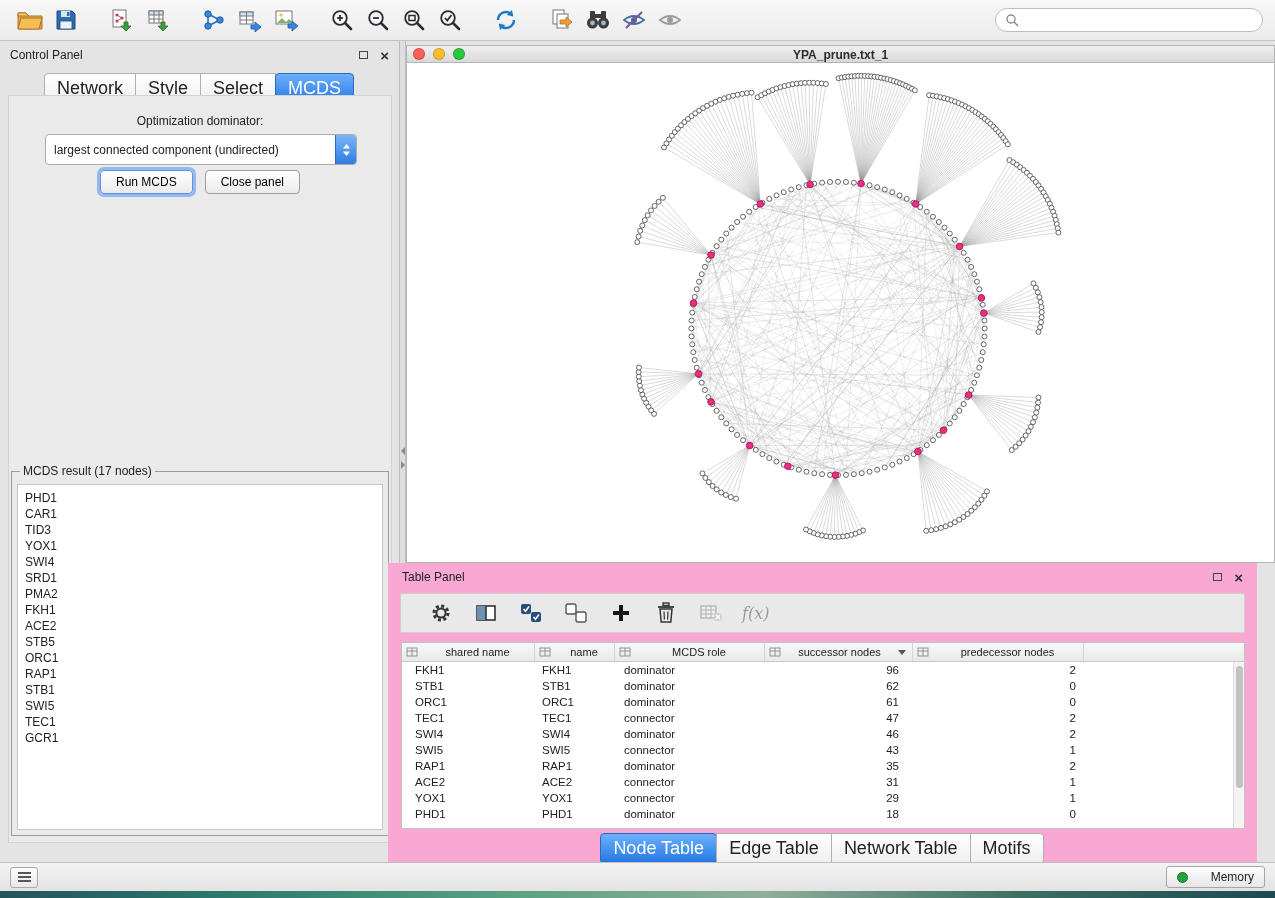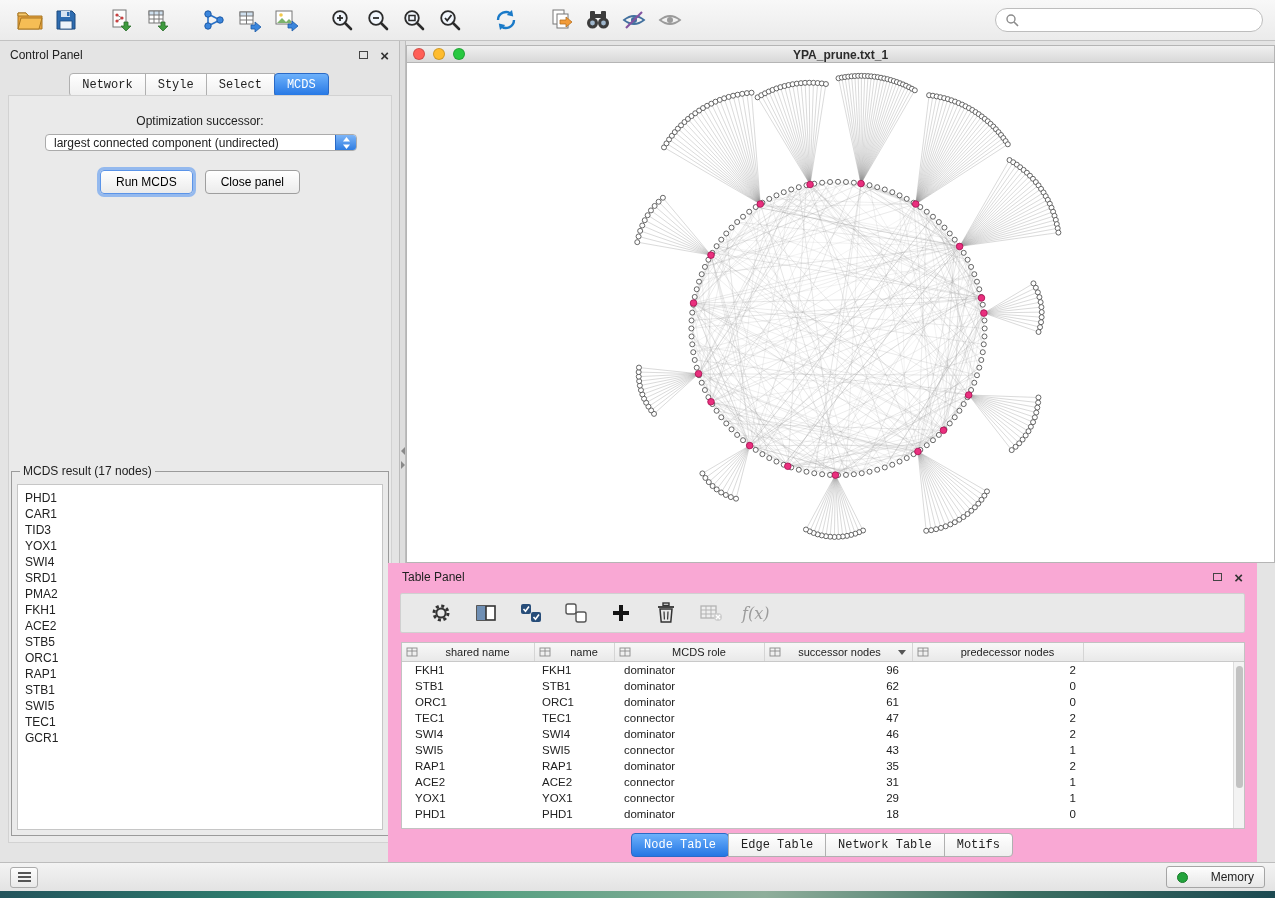--- a/index.html
+++ b/index.html
@@ -21,30 +21,30 @@
 
   
   .control-panel{position:absolute;left:0;top:41px;width:400px;height:821px;
     background:#e4e4e4;border-right:1px solid #bdbdbd;}
   .cp-header{position:absolute;left:0;top:0;width:100%;height:28px;display:flex;
     align-items:center;padding:0 10px;font-size:12px;}
   .win-icons{margin-left:auto;display:flex;align-items:center;gap:12px;}
   .float-glyph{display:inline-block;width:9px;height:8px;border:1.5px solid #444;}
   .close-glyph{font-size:15px;font-weight:bold;color:#333;line-height:1;cursor:pointer;}
   .tabs-row{position:absolute;left:0;top:32px;width:100%;display:flex;justify-content:center;}
-  .tab{font-size:12px;padding:4px 12px;border:1px solid #b0b0b0;color:#222;
-    background:linear-gradient(#ffffff,#efefef);margin-left:-1px;cursor:pointer;font-family:Liberation Mono, monospace;}
+  .tab{font-size:18px;padding:4px 12px;border:1px solid #b0b0b0;color:#222;
+    background:linear-gradient(#ffffff,#efefef);margin-left:-1px;cursor:pointer;}
   .tab:first-child{border-radius:4px 0 0 4px;}
   .tab:last-child{border-radius:0 4px 4px 0;}
   .tab.active{background:linear-gradient(#6db1fb,#2476e4);color:#fff;
     border-color:#2a6ac6;border-radius:4px;}
   .cp-content{position:absolute;left:8px;top:54px;width:384px;height:748px;
     background:#eaeaea;border:1px solid #d2d2d2;}
   .opt-label{position:absolute;left:0;top:18px;width:100%;text-align:center;font-size:12px;}
-  .criterion-select{position:absolute;left:36px;top:38px;width:312px;height:17px;
+  .criterion-select{position:absolute;left:36px;top:38px;width:312px;height:31px;
     background:#fff;border:1px solid #ababab;border-radius:4px;display:flex;
     align-items:center;cursor:pointer;overflow:hidden;}
   .select-text{flex:1;font-size:12px;padding:0 8px;white-space:nowrap;}
   .select-stepper{width:21px;height:100%;background:linear-gradient(#7db5f8,#2f7de1);
     border-left:1px solid #2a6ac6;display:flex;align-items:center;justify-content:center;}
   .cp-buttons{position:absolute;left:0;top:74px;width:100%;display:flex;
     justify-content:center;gap:12px;}
   .btn{font-size:12px;padding:4px 15px;border:1px solid #9e9e9e;border-radius:4px;
     background:linear-gradient(#ffffff,#ebebeb);cursor:pointer;font-family:"Liberation Sans",sans-serif;}
   .btn.focus-ring{box-shadow:0 0 0 3px rgba(77,144,240,.55);border-color:#5b94e8;}
@@ -287,21 +287,21 @@
         <span class="close-glyph">×</span>
       </span>
     </div>
     <div class="tabs-row">
       <span class="tab">Network</span>
       <span class="tab">Style</span>
       <span class="tab">Select</span>
       <span class="tab active">MCDS</span>
     </div>
     <div class="cp-content">
-      <div class="opt-label">Optimization successor:</div>
+      <div class="opt-label">Optimization dominator:</div>
       <div class="criterion-select">
         <span class="select-text">largest connected component (undirected)</span>
         <span class="select-stepper">
           <svg width="9" height="14" viewBox="0 0 9 14">
             <polygon points="4.5,1 8,5.5 1,5.5" fill="#ffffff"></polygon>
             <polygon points="4.5,13 8,8.5 1,8.5" fill="#ffffff"></polygon>
           </svg>
         </span>
       </div>
       <div class="cp-buttons">

